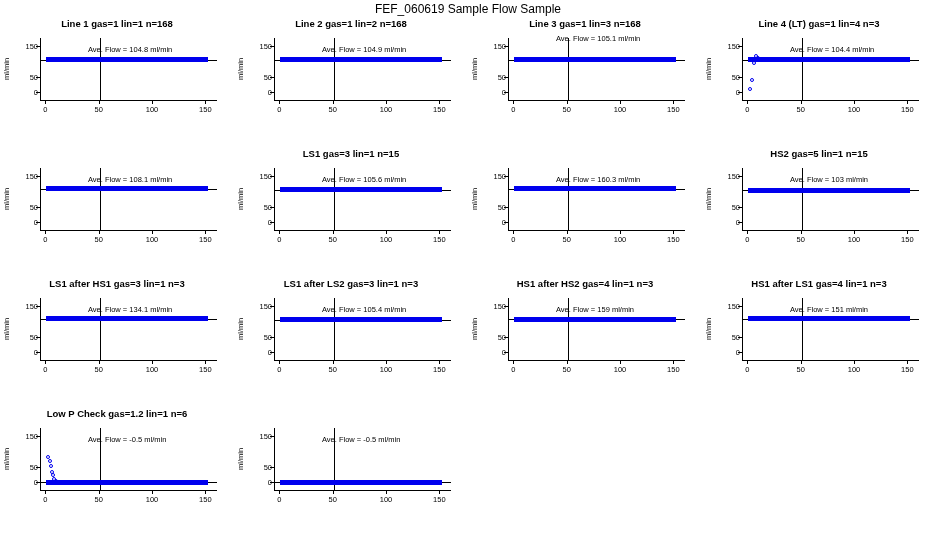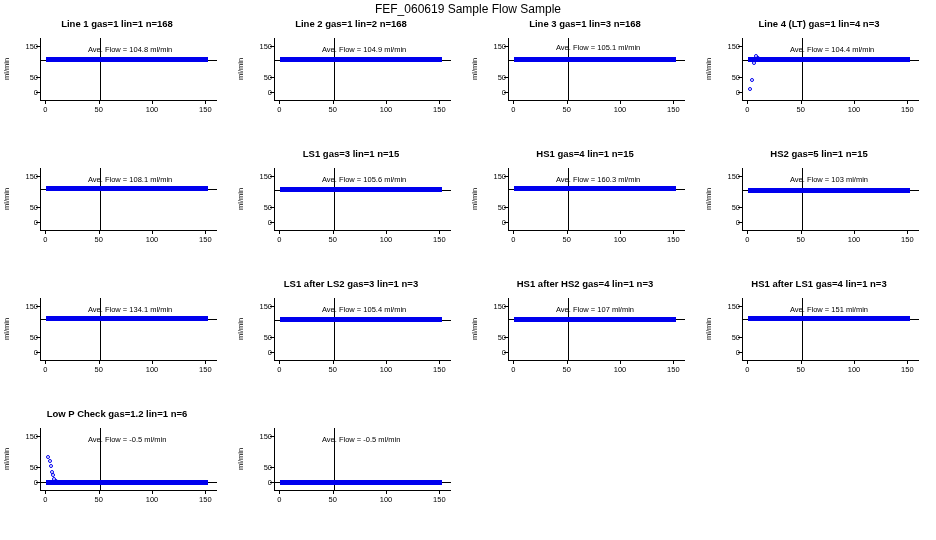--- a/index.html
+++ b/index.html
@@ -206,21 +206,21 @@
         <div class="xtick-label" style="left: 98.6667px;">50</div>
         <div class="xtick-mark" style="left: 152px;"></div>
         <div class="xtick-label" style="left: 152px;">100</div>
         <div class="xtick-mark" style="left: 205.333px;"></div>
         <div class="xtick-label" style="left: 205.333px;">150</div>
         <div class="plot-area">
           <div class="vline" style="left: 58.6667px; top: 0px; height: 62px;"></div>
           <div class="hline-mean" style="left: 0px; width: 176px; top: 21.669px;"></div>
           <div class="series-band" style="left: 5.33333px; width: 162.133px; top: 19.169px; height: 5px;"></div>
         </div>
-        <div class="annot" style="left: 88px; top: 27px;">Ave. Flow =  105.1  ml/min</div>
+        <div class="annot" style="left: 88px; top: 18px;">Ave. Flow =  105.1  ml/min</div>
       </div>
       <div class="panel" style="left: 702px; top: 16px;">
         <div class="panel-title">Line 4 (LT) gas=1 lin=4 n=3</div>
         <div class="ylabel">ml/min</div>
         <div class="ytick-mark" style="top: 76.25px;"></div>
         <div class="ytick-mark" style="top: 60.75px;"></div>
         <div class="ytick-mark" style="top: 29.75px;"></div>
         <div class="ytick-wrap">
           <div class="ytick-label" style="top: 54.25px;">0</div>
           <div class="ytick-label" style="top: 38.75px;">50</div>
@@ -291,21 +291,20 @@
         <div class="xtick-mark" style="left: 205.333px;"></div>
         <div class="xtick-label" style="left: 205.333px;">150</div>
         <div class="plot-area">
           <div class="vline" style="left: 58.6667px; top: 0px; height: 62px;"></div>
           <div class="hline-mean" style="left: 0px; width: 176px; top: 21.514px;"></div>
           <div class="series-band" style="left: 5.33333px; width: 162.133px; top: 19.014px; height: 5px;"></div>
         </div>
         <div class="annot" style="left: 88px; top: 29.13px;">Ave. Flow =  105.6  ml/min</div>
       </div>
       <div class="panel" style="left: 468px; top: 146px;">
-        <div class="panel-title">HS1 gas=4 lin=1 n=15</div>
         <div class="ylabel">ml/min</div>
         <div class="ytick-mark" style="top: 76.25px;"></div>
         <div class="ytick-mark" style="top: 60.75px;"></div>
         <div class="ytick-mark" style="top: 29.75px;"></div>
         <div class="ytick-wrap">
           <div class="ytick-label" style="top: 54.25px;">0</div>
           <div class="ytick-label" style="top: 38.75px;">50</div>
           <div class="ytick-label" style="top: 7.75px;">150</div>
         </div>
         <div class="xtick-mark" style="left: 45.3333px;"></div>
@@ -343,20 +342,21 @@
         <div class="xtick-mark" style="left: 205.333px;"></div>
         <div class="xtick-label" style="left: 205.333px;">150</div>
         <div class="plot-area">
           <div class="vline" style="left: 58.6667px; top: 0px; height: 62px;"></div>
           <div class="hline-mean" style="left: 0px; width: 176px; top: 22.32px;"></div>
           <div class="series-band" style="left: 5.33333px; width: 162.133px; top: 19.82px; height: 5px;"></div>
         </div>
         <div class="annot" style="left: 88px; top: 29.13px;">Ave. Flow =  103  ml/min</div>
       </div>
       <div class="panel" style="left: 0px; top: 276px;">
+        <div class="panel-title">LS1 after HS1 gas=3 lin=1 n=3</div>
         <div class="ylabel">ml/min</div>
         <div class="ytick-mark" style="top: 76.25px;"></div>
         <div class="ytick-mark" style="top: 60.75px;"></div>
         <div class="ytick-mark" style="top: 29.75px;"></div>
         <div class="ytick-wrap">
           <div class="ytick-label" style="top: 54.25px;">0</div>
           <div class="ytick-label" style="top: 38.75px;">50</div>
           <div class="ytick-label" style="top: 7.75px;">150</div>
         </div>
         <div class="xtick-mark" style="left: 45.3333px;"></div>
@@ -417,21 +417,21 @@
         <div class="xtick-label" style="left: 98.6667px;">50</div>
         <div class="xtick-mark" style="left: 152px;"></div>
         <div class="xtick-label" style="left: 152px;">100</div>
         <div class="xtick-mark" style="left: 205.333px;"></div>
         <div class="xtick-label" style="left: 205.333px;">150</div>
         <div class="plot-area">
           <div class="vline" style="left: 58.6667px; top: 0px; height: 62px;"></div>
           <div class="hline-mean" style="left: 0px; width: 176px; top: 21.08px;"></div>
           <div class="series-band" style="left: 5.33333px; width: 162.133px; top: 18.58px; height: 5px;"></div>
         </div>
-        <div class="annot" style="left: 88px; top: 29.13px;">Ave. Flow =  107  ml/min</div>
+        <div class="annot" style="left: 88px; top: 29.13px;">Ave. Flow =  159  ml/min</div>
       </div>
       <div class="panel" style="left: 702px; top: 276px;">
         <div class="panel-title">HS1 after LS1 gas=4 lin=1 n=3</div>
         <div class="ylabel">ml/min</div>
         <div class="ytick-mark" style="top: 76.25px;"></div>
         <div class="ytick-mark" style="top: 60.75px;"></div>
         <div class="ytick-mark" style="top: 29.75px;"></div>
         <div class="ytick-wrap">
           <div class="ytick-label" style="top: 54.25px;">0</div>
           <div class="ytick-label" style="top: 38.75px;">50</div>

